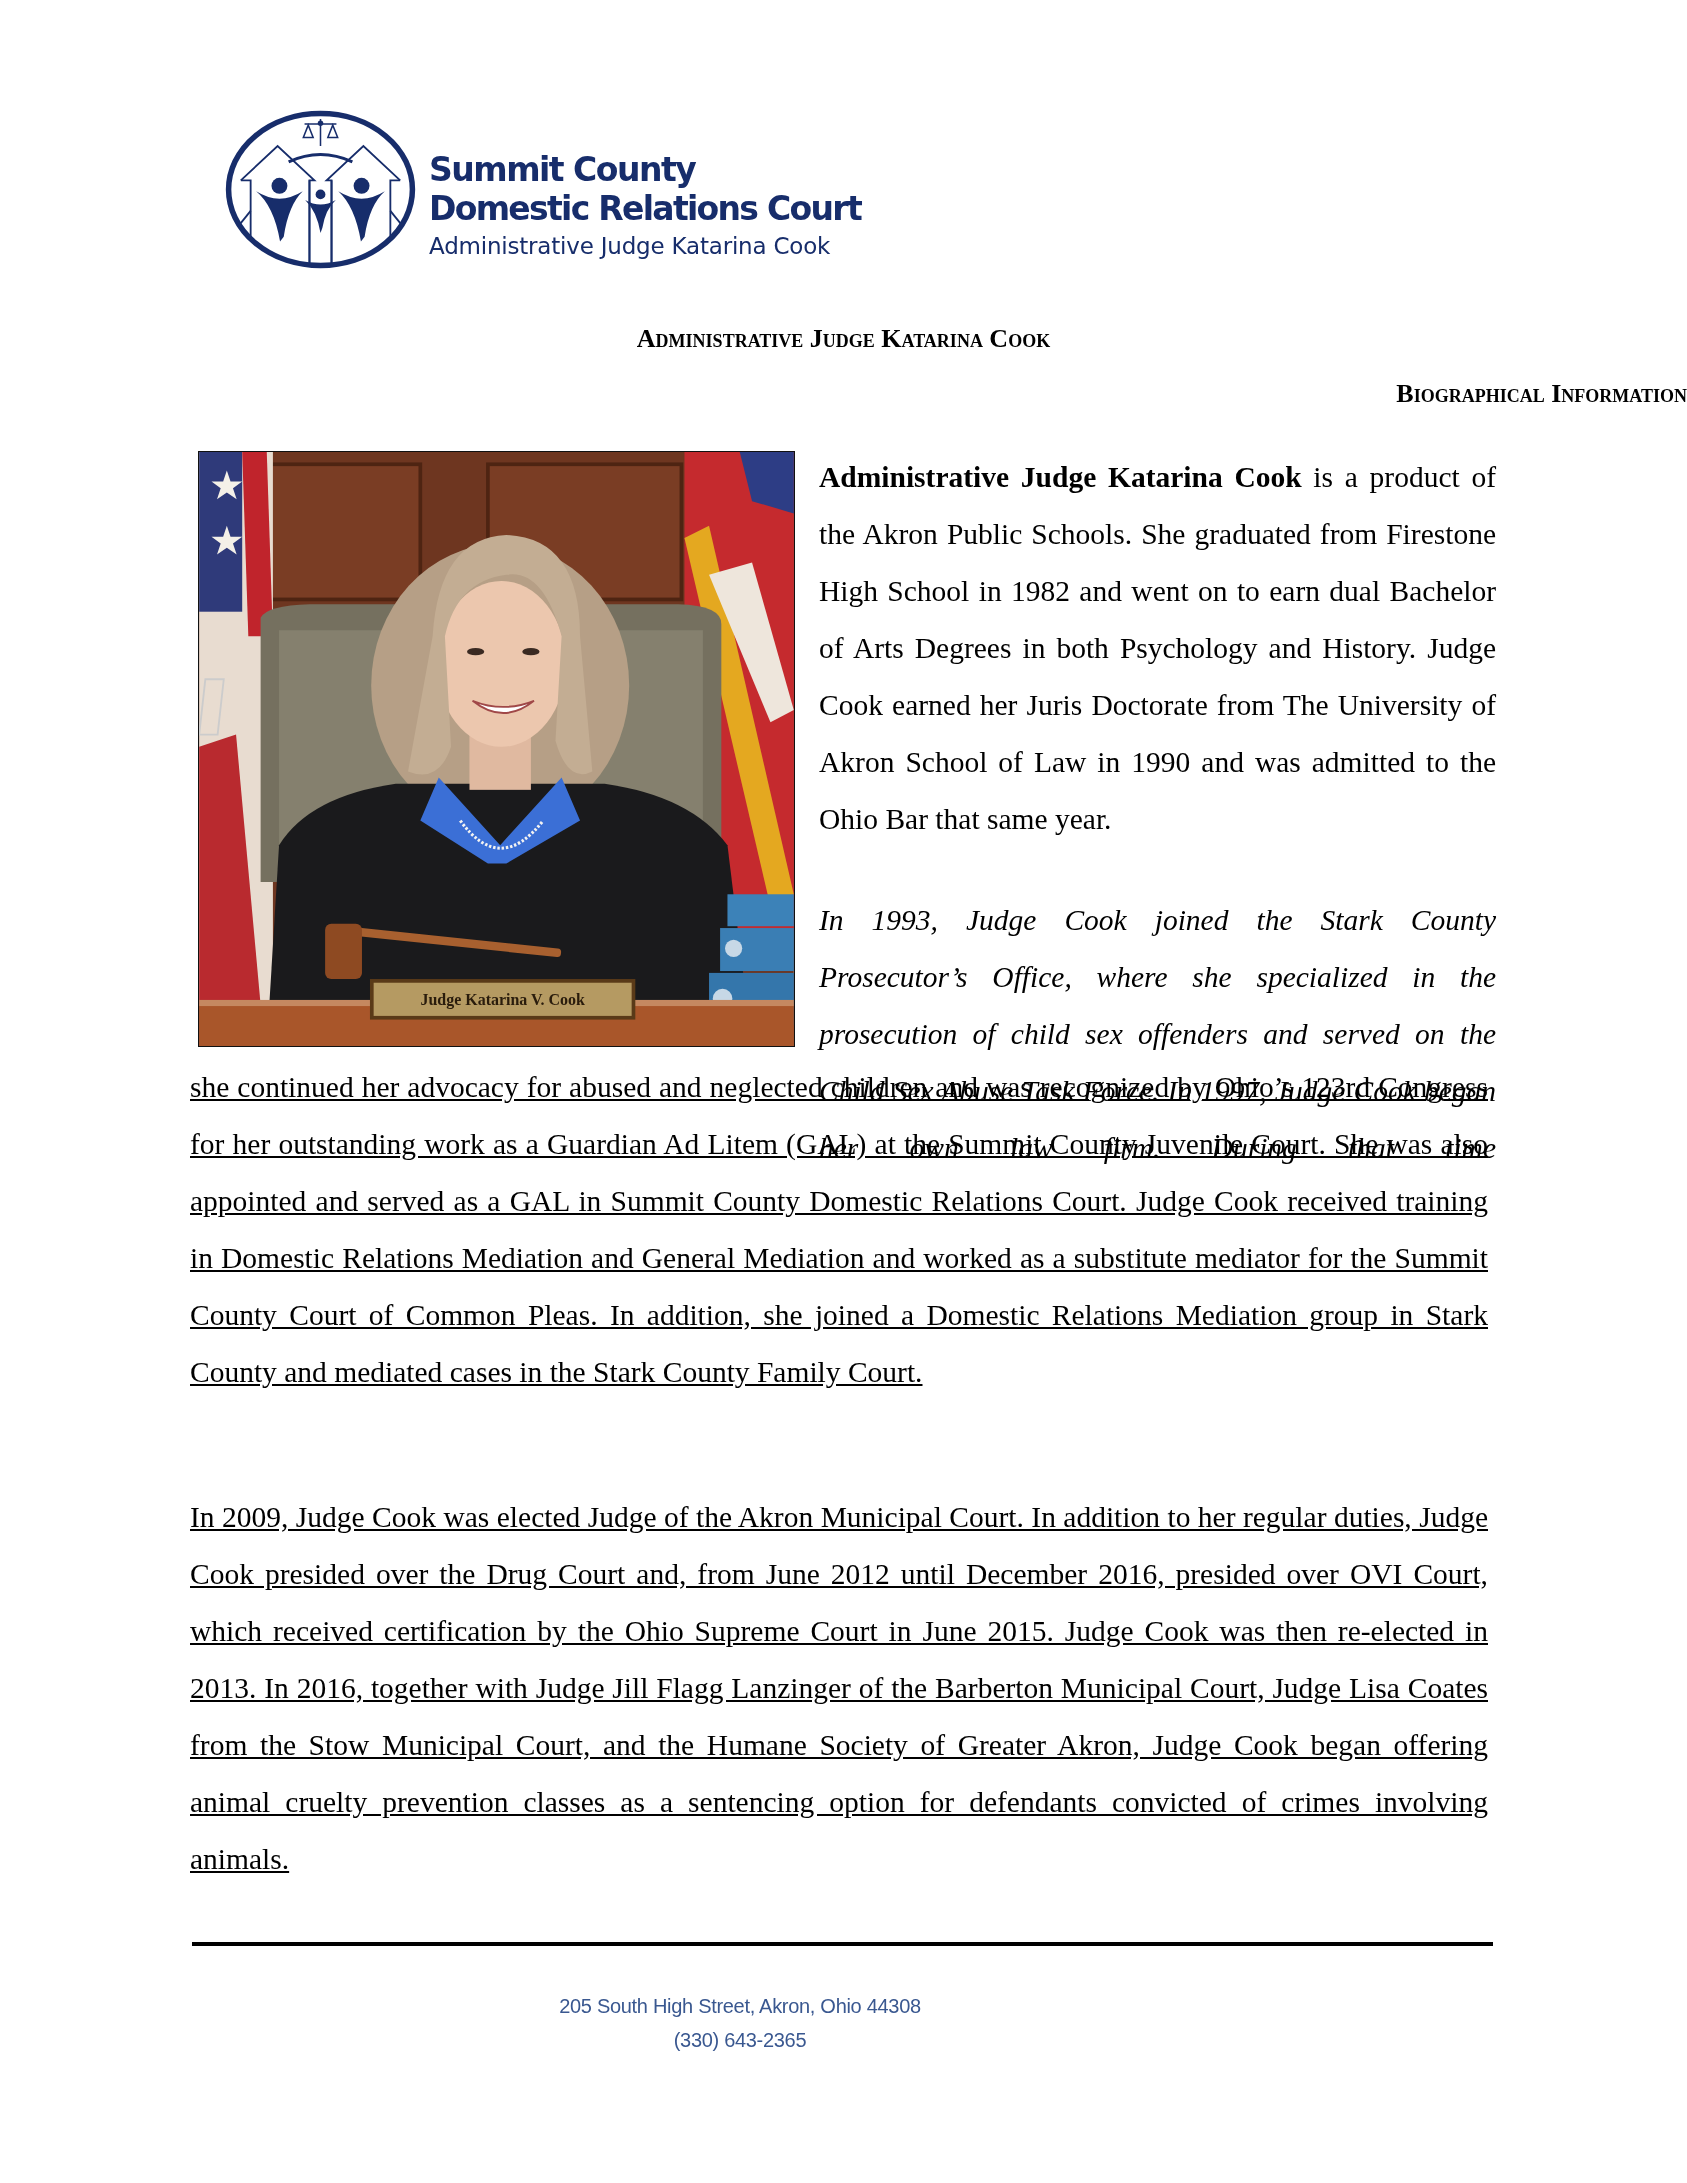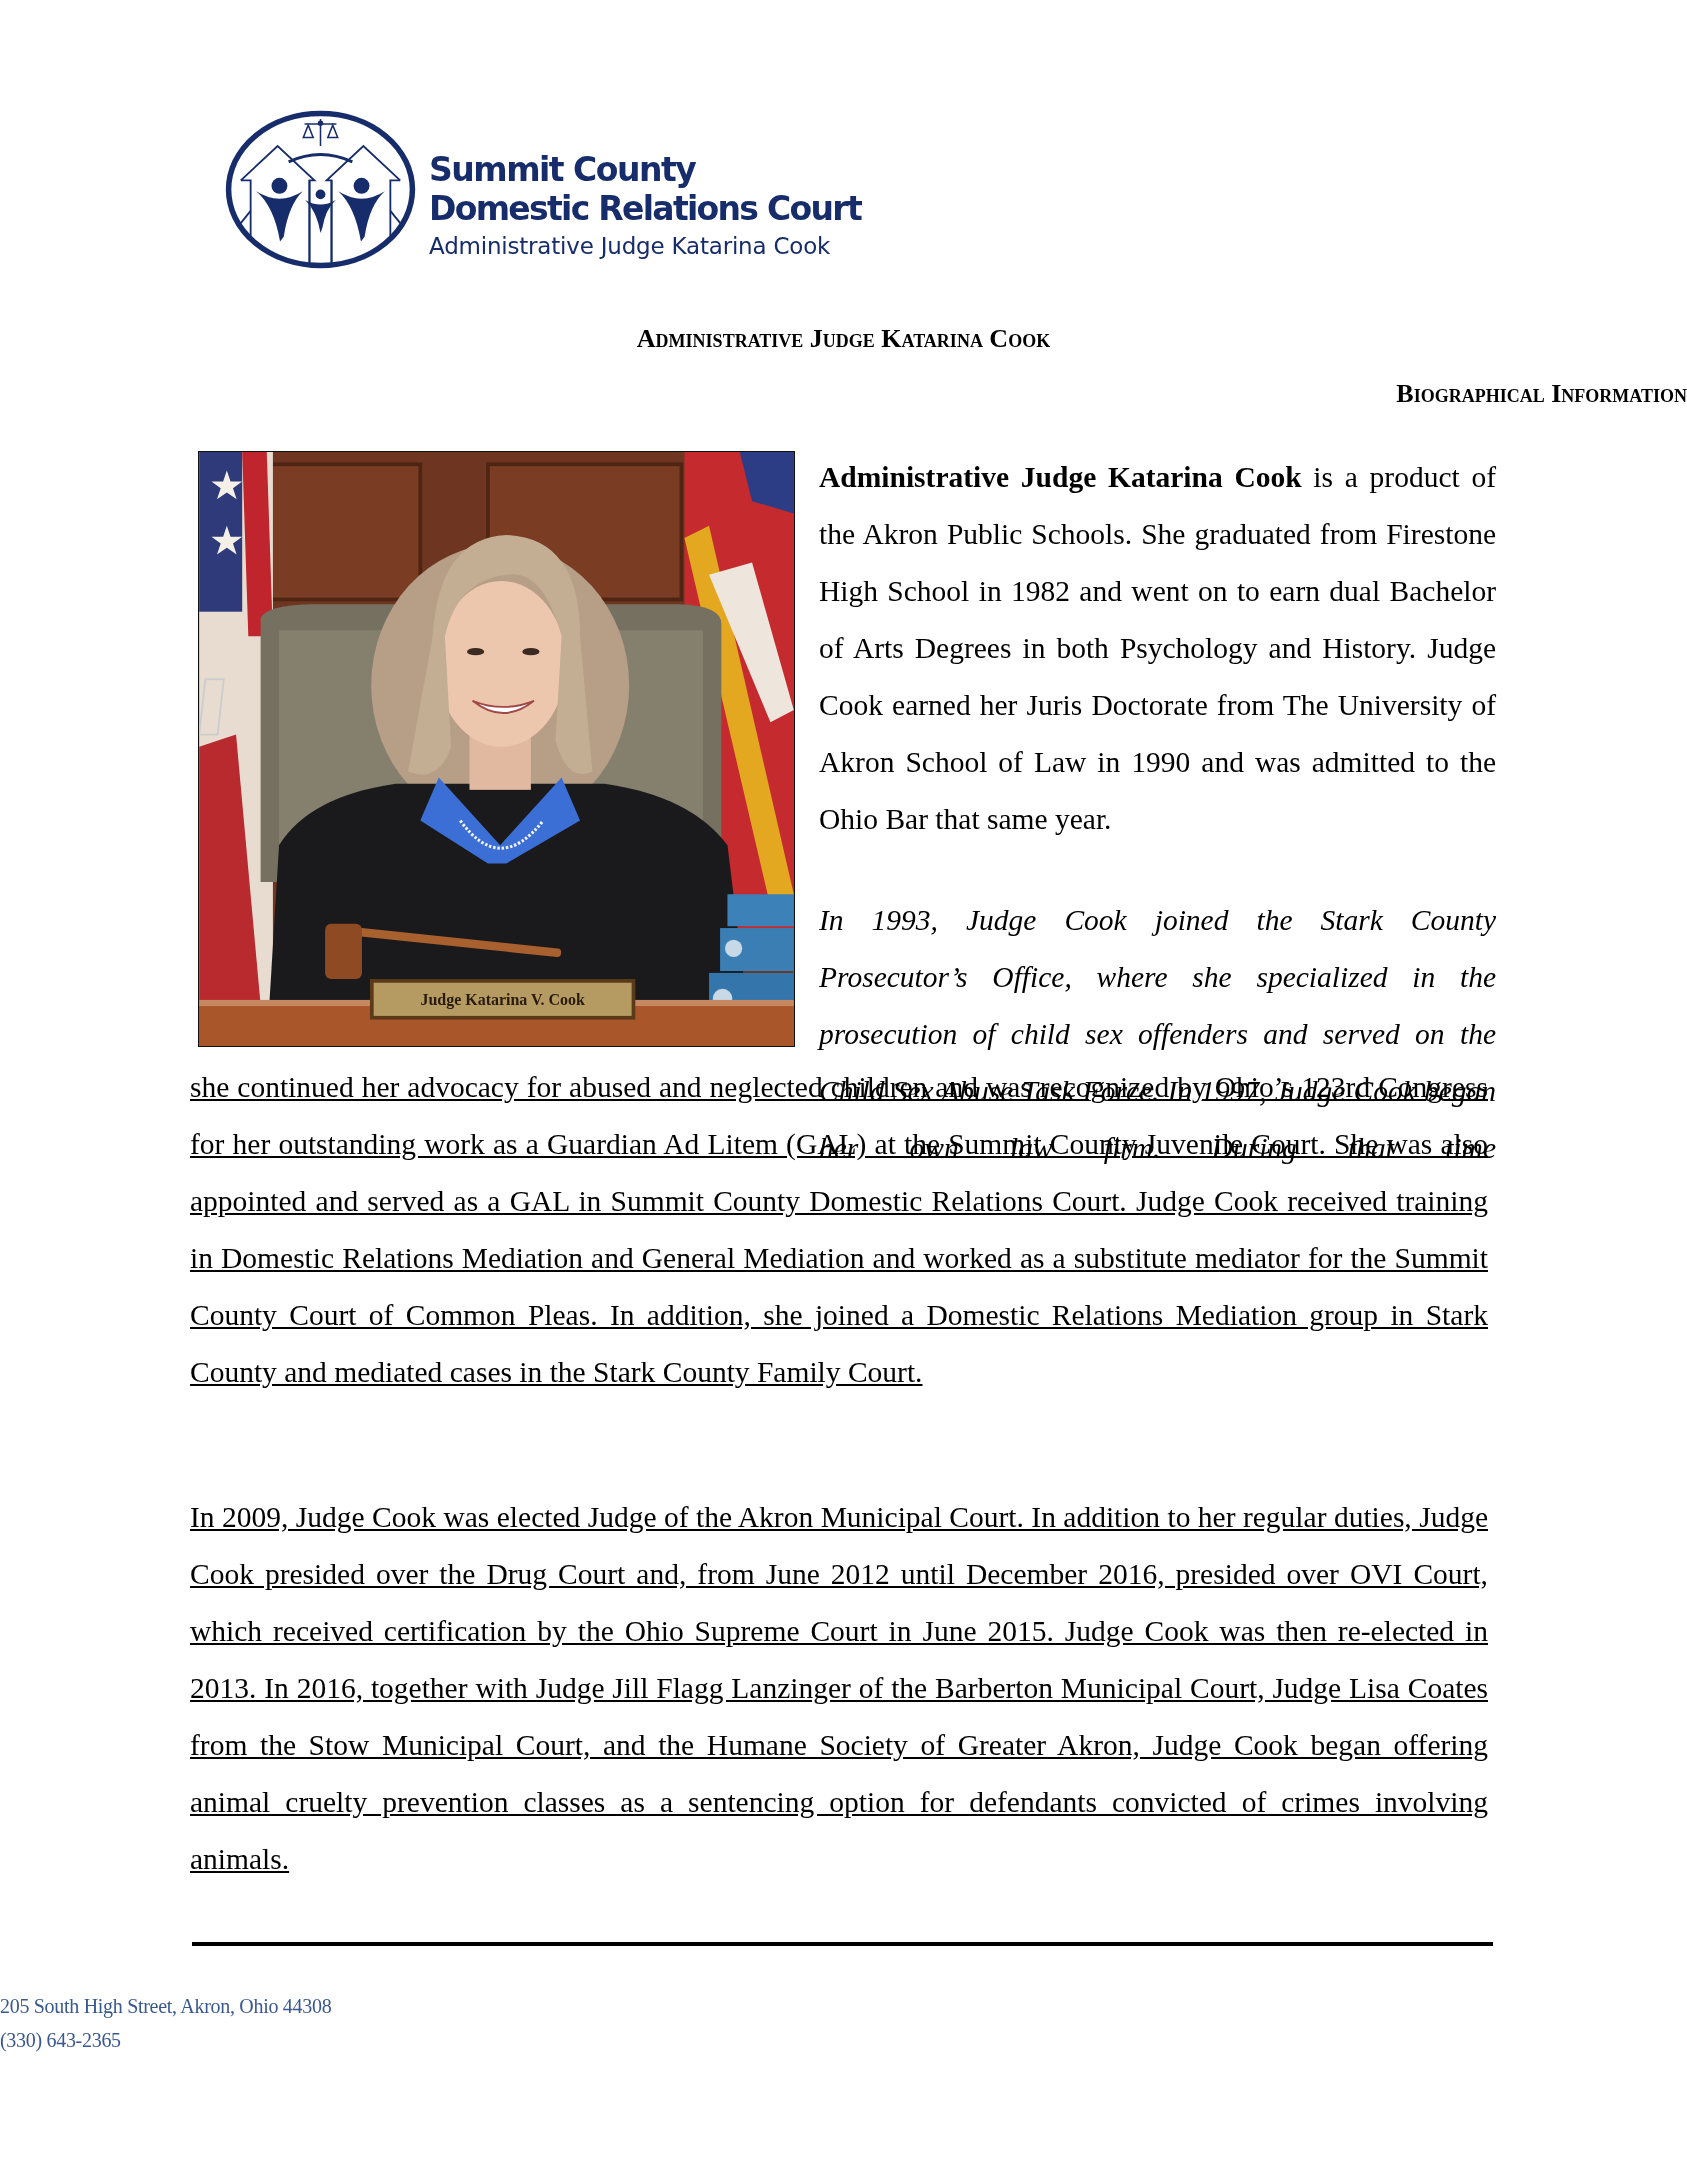--- a/index.html
+++ b/index.html
@@ -38,21 +38,21 @@
   .b { font-weight: bold; }
 
   
   .photo {
     left: 198px; top: 451px; width: 595px; height: 594px; border: 1.2px solid #111;
     overflow: hidden; background: #e5e5e5;
   }
 
   
   .footer-rule { left: 192px; top: 1942px; width: 1301px; height: 3.7px; background: #000; }
-  .footer { left: 0; width: 1480px; color: #3a5890; font-family: Liberation Serif, serif; }
+  .footer { left: 0; width: 1480px; text-align: center; color: #3a5890; font-family: Liberation Sans, sans-serif; }
   .footer .addr { font-size: 20px; line-height: 34px; letter-spacing: -0.3px; }
   .footer .phone { font-size: 20px; line-height: 34px; letter-spacing: -0.3px; }
   .footer .web { font-size: 21.5px; line-height: 36px; font-weight: bold; letter-spacing: -0.2px; }
 </style>
 </head>
 <body>
 
 <div class="abs logo-emblem">
   <svg width="197" height="163" viewBox="0 0 320 266">
     <defs>

